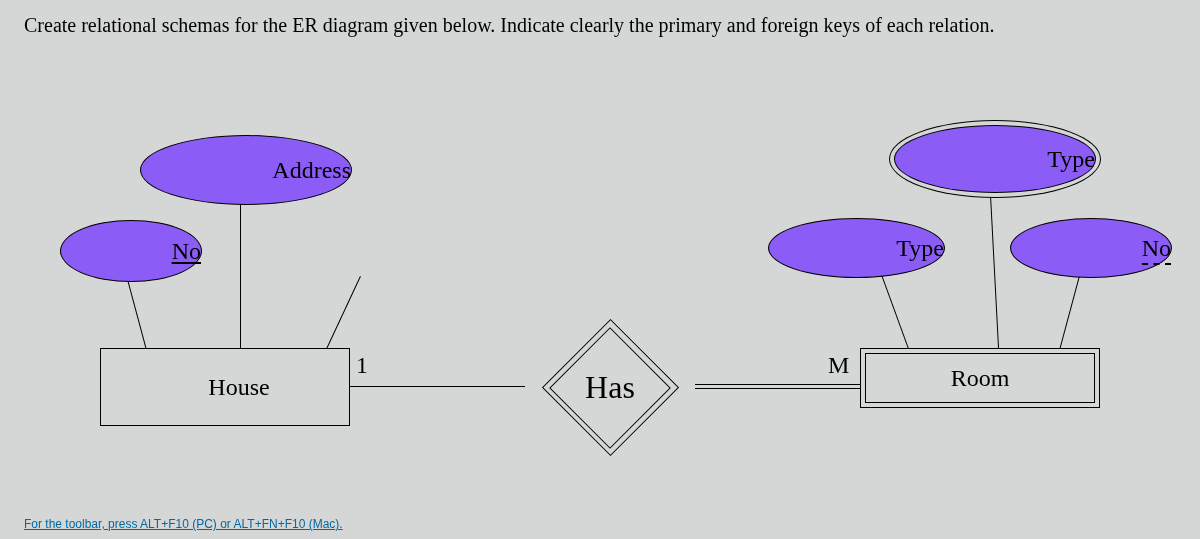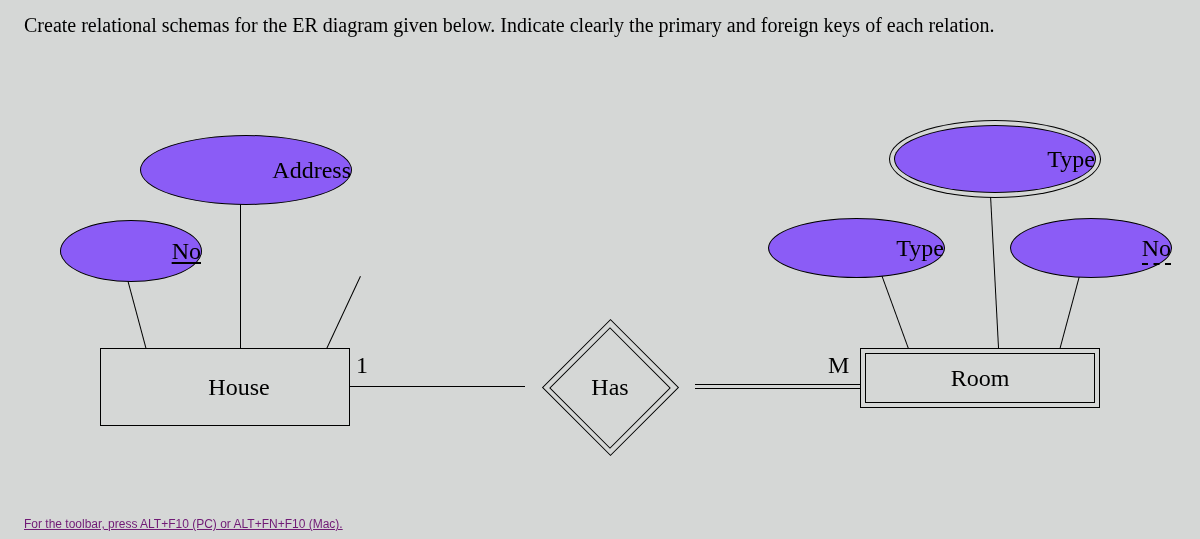--- a/index.html
+++ b/index.html
@@ -77,21 +77,21 @@
   }
   .rel-outer, .rel-inner {
     position: absolute;
     border: 1.5px solid #000;
     transform: rotate(45deg);
     background: #d5d7d6;
   }
   .rel-label {
     position: relative;
     z-index: 2;
-    font-size: 24px;
+    font-size: 32px;
   }
 
   
   .hline {
     position: absolute;
     height: 0;
     border-top: 1.5px solid #000;
   }
   .hline.double {
     border-top: 1.5px solid #000;
@@ -109,21 +109,21 @@
     position: absolute;
     font-size: 24px;
   }
 
   .footer-hint {
     position: absolute;
     left: 24px;
     bottom: 8px;
     font-family: Arial, Helvetica, sans-serif;
     font-size: 12px;
-    color: #701a75;
+    color: #0369a1;
     text-decoration: underline;
   }
 </style>
 </head>
 <body>
 
 <div class="prompt">Create relational schemas for the ER diagram given below.  Indicate clearly the primary and foreign keys of each relation.</div>
 
 <div class="canvas">
 

